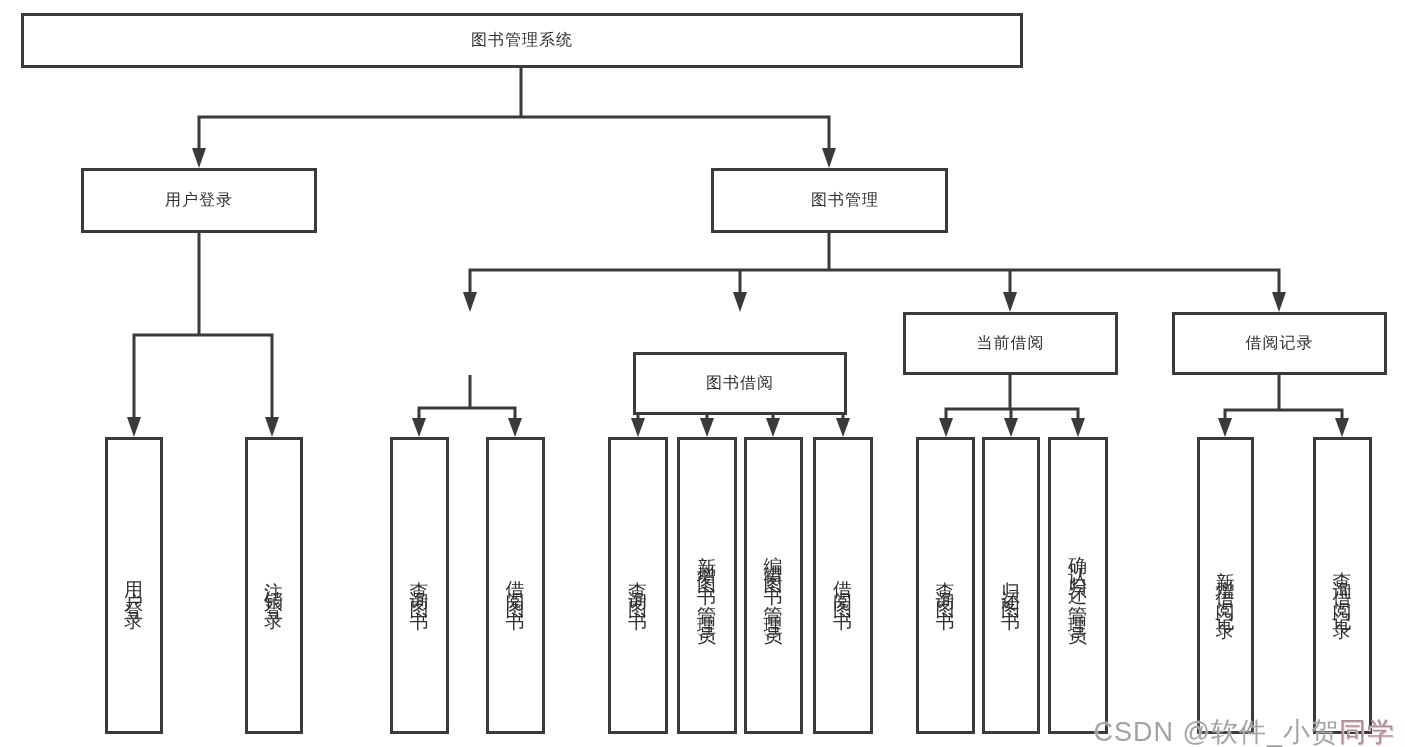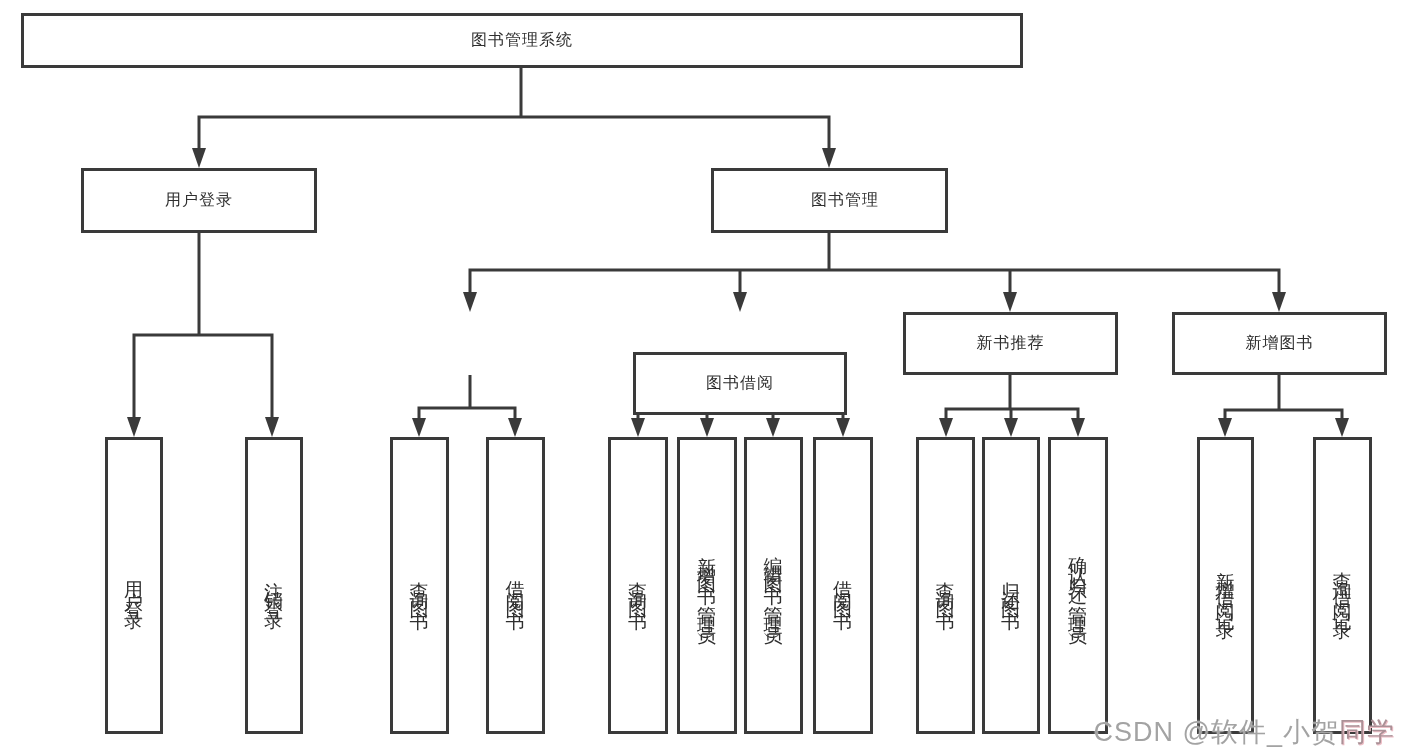--- a/index.html
+++ b/index.html
@@ -102,22 +102,22 @@
       <polygon points="1335,418 1349,418 1342,437"></polygon>
     </g>
   </svg>
 
   <div class="node hbox" style="left:21px; top:13px; width:1002px; height:55px;">图书管理系统</div>
 
   <div class="node hbox" style="left:81px; top:168px; width:236px; height:65px;">用户登录</div>
   <div class="node hbox" style="left:711px; top:168px; width:237px; height:65px;padding-left:31px;">图书管理</div>
 
   <div class="node hbox" style="left:633px; top:312px; width:214px; height:63px;margin-top:40px;">图书借阅</div>
-  <div class="node hbox" style="left:903px; top:312px; width:215px; height:63px;">新书推荐</div>
-  <div class="node hbox" style="left:1172px; top:312px; width:215px; height:63px;">新增图书</div>
+  <div class="node hbox" style="left:903px; top:312px; width:215px; height:63px;">当前借阅</div>
+  <div class="node hbox" style="left:1172px; top:312px; width:215px; height:63px;">借阅记录</div>
 
   <div class="node vbox" style="left:105px; top:437px; width:58px; height:297px;">
     <span class="vtext">用户登录</span>
   </div>
   <div class="node vbox" style="left:245px; top:437px; width:58px; height:297px;">
     <span class="vtext">注销登录</span>
   </div>
 
   <div class="node vbox" style="left:390px; top:437px; width:59px; height:297px;">
     <span class="vtext">查询图书</span>

